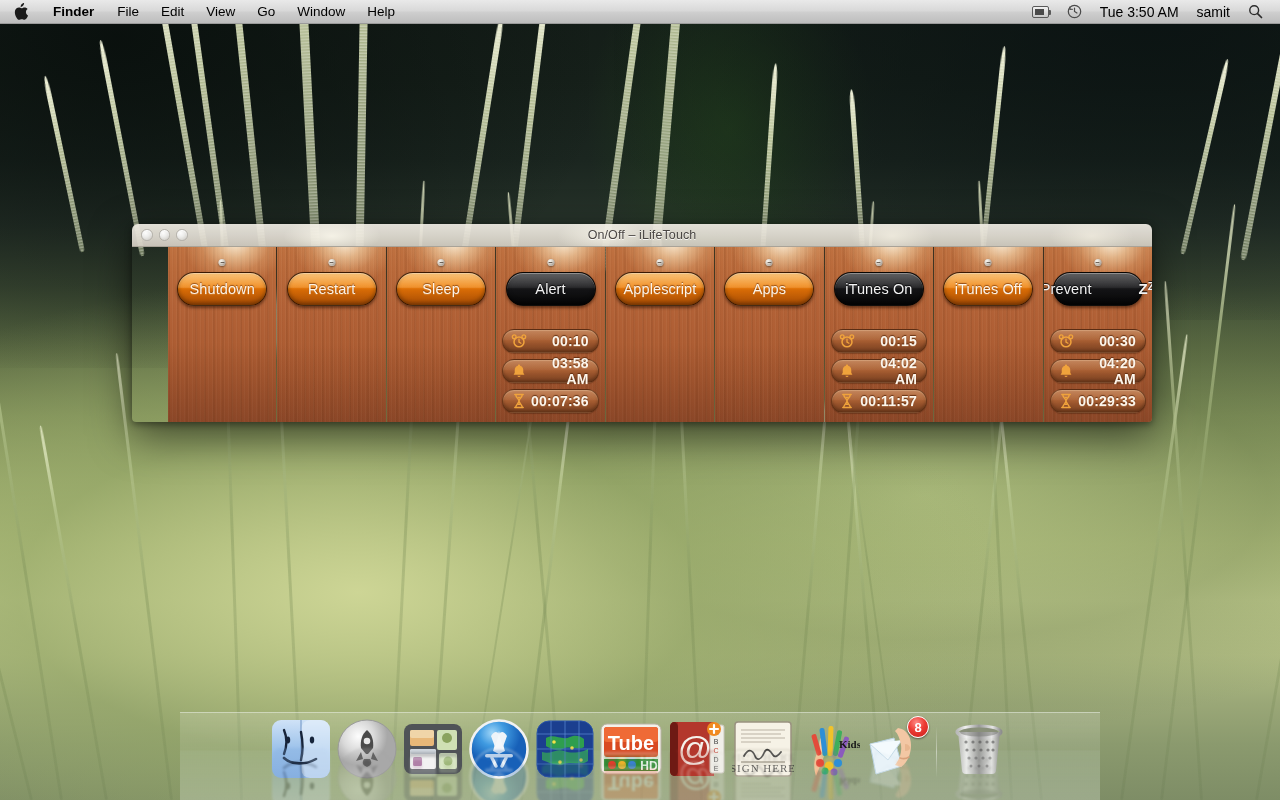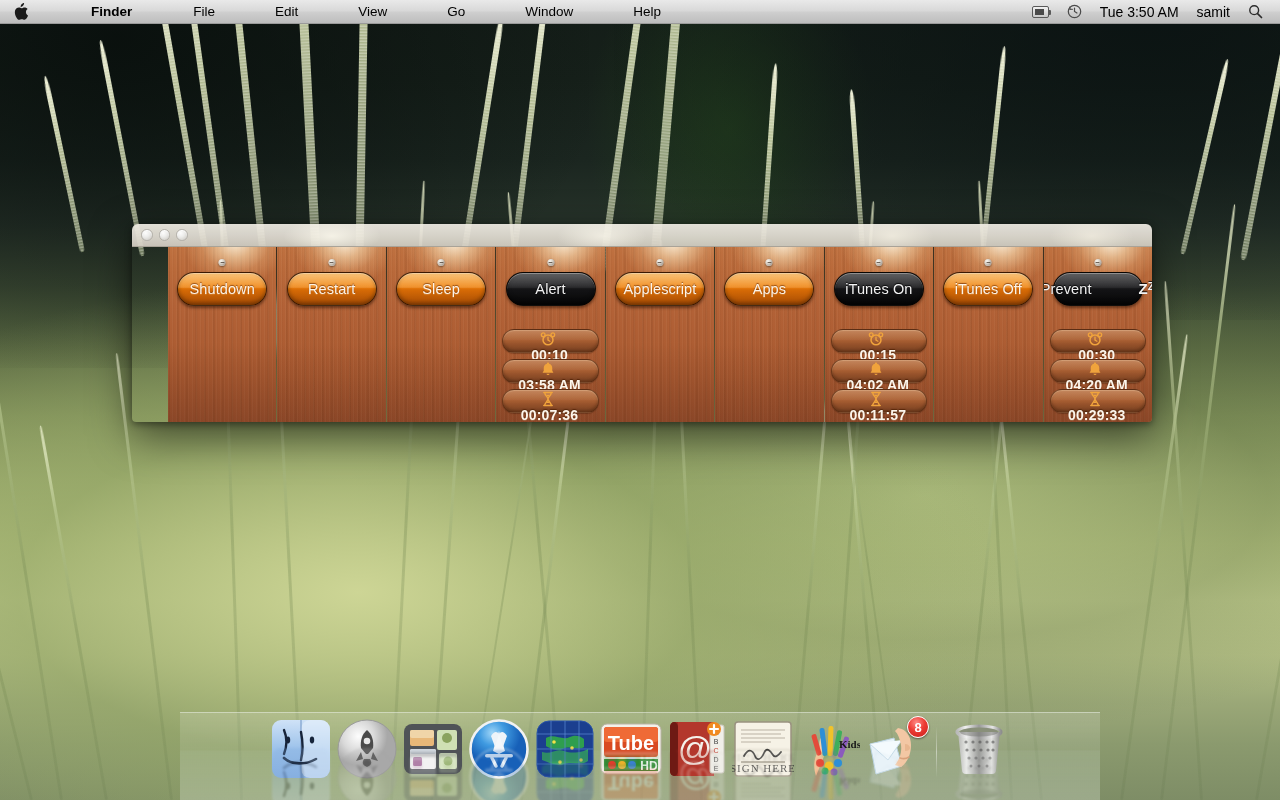--- a/index.html
+++ b/index.html
@@ -55,21 +55,21 @@
 
   
   #menubar {
     position:absolute; left:0; top:0; width:1280px; height:24px;
     background:linear-gradient(180deg,#e9e9e9 0%,#d8d8d8 48%,#cfcfcf 52%,#bdbdbd 100%);
     border-bottom:1px solid #9a9a9a;
     display:flex; align-items:center;
     font-size:13.5px; color:#000;
     z-index:40;
   }
-  .mb-left { display:flex; align-items:center; height:100%;gap:38px; }
+  .mb-left { display:flex; align-items:center; height:100%; }
   .mb-apple {
     padding:0 13px 0 14px; height:100%; display:flex; align-items:center;
   }
   .mb-item {
     padding:0 11px; height:100%; display:flex; align-items:center;
     font-size:13.5px; white-space:nowrap;
   }
   .mb-item.bold { font-weight:bold; padding:0 12px; }
   .mb-right {
     margin-left:auto; display:flex; align-items:center; height:100%;
@@ -214,21 +214,20 @@
     padding:0 9px 0 7px;
     background:
       linear-gradient(180deg, rgba(255,240,215,0.20) 0%, rgba(255,230,200,0.05) 45%, rgba(0,0,0,0.0) 48%, rgba(0,0,0,0.16) 100%),
       linear-gradient(180deg, #b56b3d 0%, #a95f33 45%, #9c552c 70%, #94502a 100%);
     border:1px solid rgba(62,28,8,0.55);
     box-shadow:
       inset 0 1px 1px rgba(255,225,190,0.30),
       inset 0 -2px 3px rgba(50,20,4,0.35),
       0 1px 1px rgba(40,16,4,0.30);
     cursor:pointer;
-    flex-direction:column;
   }
   .tico {
     width:17px; height:17px; flex:0 0 17px;
     display:flex; align-items:center; justify-content:center;
     margin-right:3px;
   }
   .tval {
     flex:1; text-align:right;
     font-size:14px; color:#fdf6ec; font-weight:bold;
     letter-spacing:0.2px;
@@ -370,20 +369,21 @@
 </div>
 
 <div id="window">
   <div id="titlebar">
     <div class="tb-glow"></div>
     <div class="lights">
       <span class="light"></span>
       <span class="light"></span>
       <span class="light"></span>
     </div>
+    <div id="win-title">On/Off – iLifeTouch</div>
   </div>
   <div id="panels">
       <div class="panel">
         <div class="wood"></div>
       <div class="wood-glow"></div>
       <div class="wood-vign"></div>
       <div class="screw"></div>
         <div class="btn orange">
           <span class="lbl-main">Shutdown</span>
         </div>

